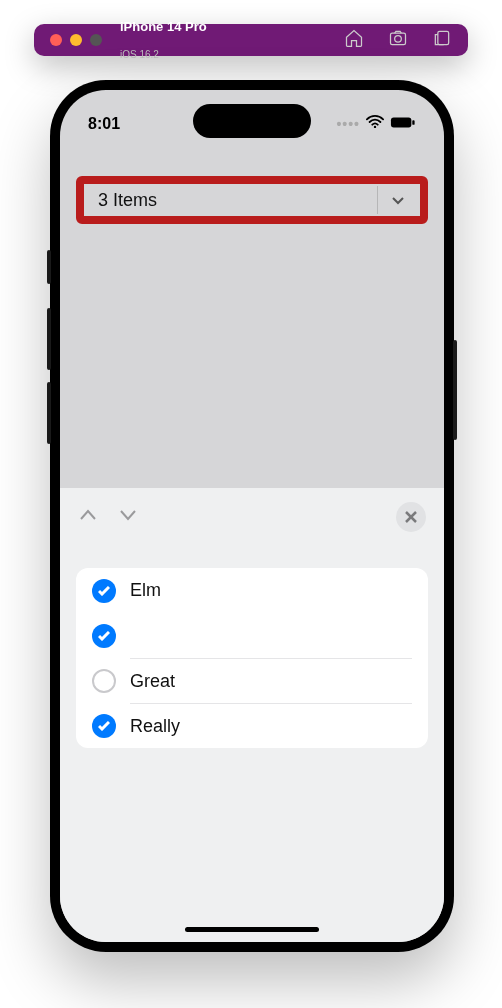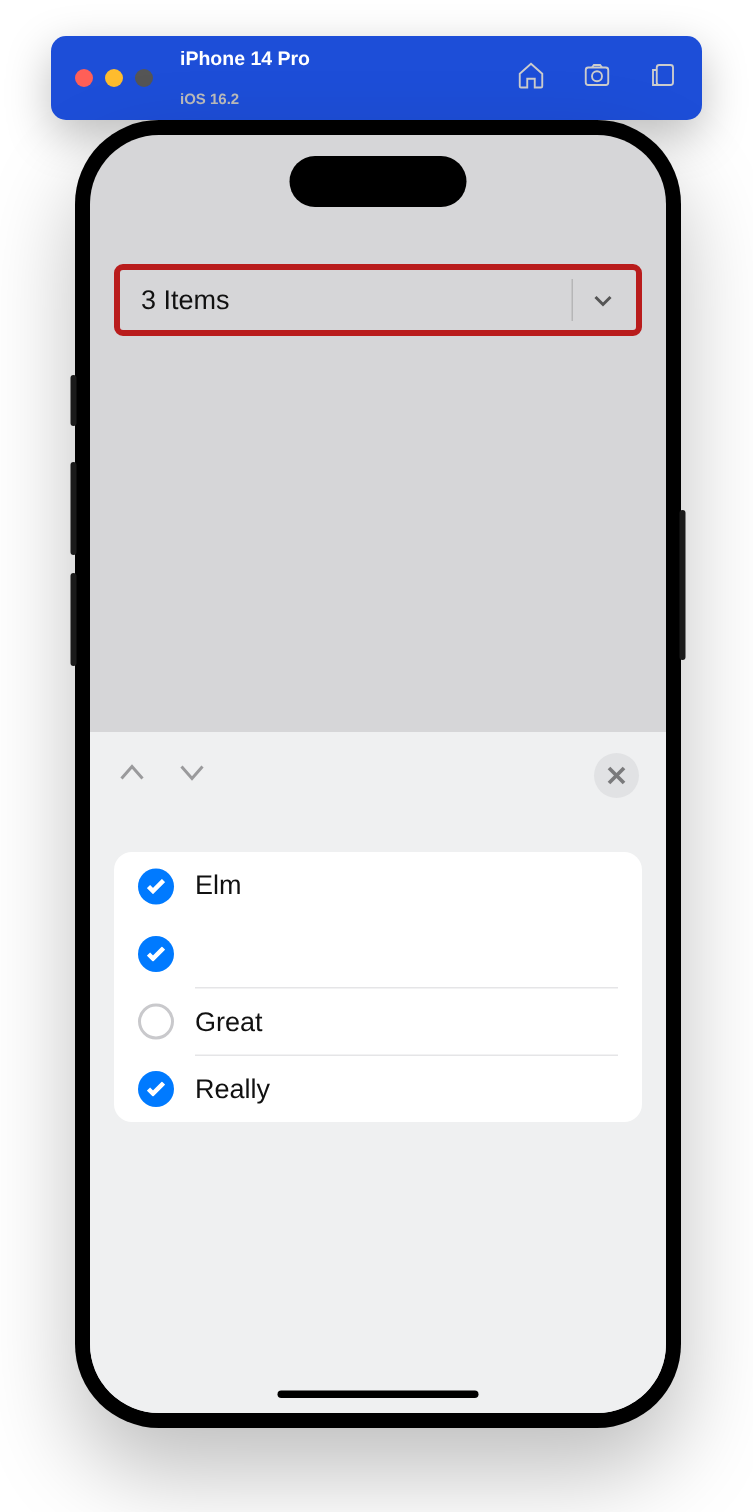--- a/index.html
+++ b/index.html
@@ -14,22 +14,22 @@
       background: #fff;
       position: relative;
     }
 
     
     .titlebar {
       position: absolute;
       top: 24px;
       left: 34px;
       right: 34px;
-      height: 56px;
-      background: #1d4ed8;
+      height: 32px;
+      background: #701a75;
       border-radius: 10px;
       display: flex;
       align-items: center;
       padding: 0 16px;
       box-shadow: 0 10px 30px rgba(0,0,0,.25);
     }
     .traffic-lights {
       display: flex;
       gap: 8px;
     }
@@ -48,21 +48,20 @@
       line-height: 1.1;
     }
     .title-info .device {
       font-size: 13px;
       font-weight: 600;
     }
     .title-info .os {
       font-size: 10px;
       color: #bbb;
       margin-top: 15px;
-      font-weight: bold;
     }
     .titlebar-actions {
       margin-left: auto;
       display: flex;
       gap: 24px;
     }
     .titlebar-actions svg {
       width: 20px;
       height: 20px;
       stroke: #ccc;
@@ -149,21 +148,21 @@
       top: 70px;
       left: 0;
       right: 0;
       bottom: 0;
       padding: 16px;
     }
 
     .select-field {
       width: 100%;
       height: 48px;
-      border: 4px solid #b91c1c;
+      border: 8px solid #b91c1c;
       border-radius: 6px;
       background: #d6d6d8;
       display: flex;
       align-items: center;
       padding: 0 14px;
       font-size: 18px;
       color: #111;
       position: relative;
     }
     .select-field .chevron-wrap {
@@ -322,20 +321,38 @@
 
 <div class="phone">
   <div class="side-btn left1"></div>
   <div class="side-btn left2"></div>
   <div class="side-btn left3"></div>
   <div class="side-btn right1"></div>
 
   <div class="screen">
     <div class="dynamic-island"></div>
 
+    <div class="statusbar">
+      <div>8:01</div>
+      <div class="status-right">
+        <span class="status-dots">••••</span>
+        <span class="wifi-icon">
+          <svg viewBox="0 0 20 14">
+              <path d="M1 4c5-5 13-5 18 0M4 7c3.5-3.5 8.5-3.5 12 0M7 10c1.8-1.8 4.2-1.8 6 0" stroke="#000" stroke-width="2" fill="none" stroke-linecap="round"></path>
+              <circle cx="10" cy="12.5" r="1.3" fill="#000"></circle>
+            </svg>
+        </span>
+        <span class="battery-icon">
+          <svg viewBox="0 0 28 13">
+              <rect x="1" y="1" width="22" height="11" rx="3" fill="#000"></rect>
+              <rect x="24" y="4" width="2.5" height="5" rx="1" fill="#000"></rect>
+            </svg>
+        </span>
+      </div>
+    </div>
 
     <div class="content">
       <div class="select-field">
         <span>3 Items</span>
         <span class="chevron-wrap">
           <svg viewBox="0 0 16 16">
               <polyline points="3,6 8,11 13,6"></polyline>
             </svg>
         </span>
       </div>

